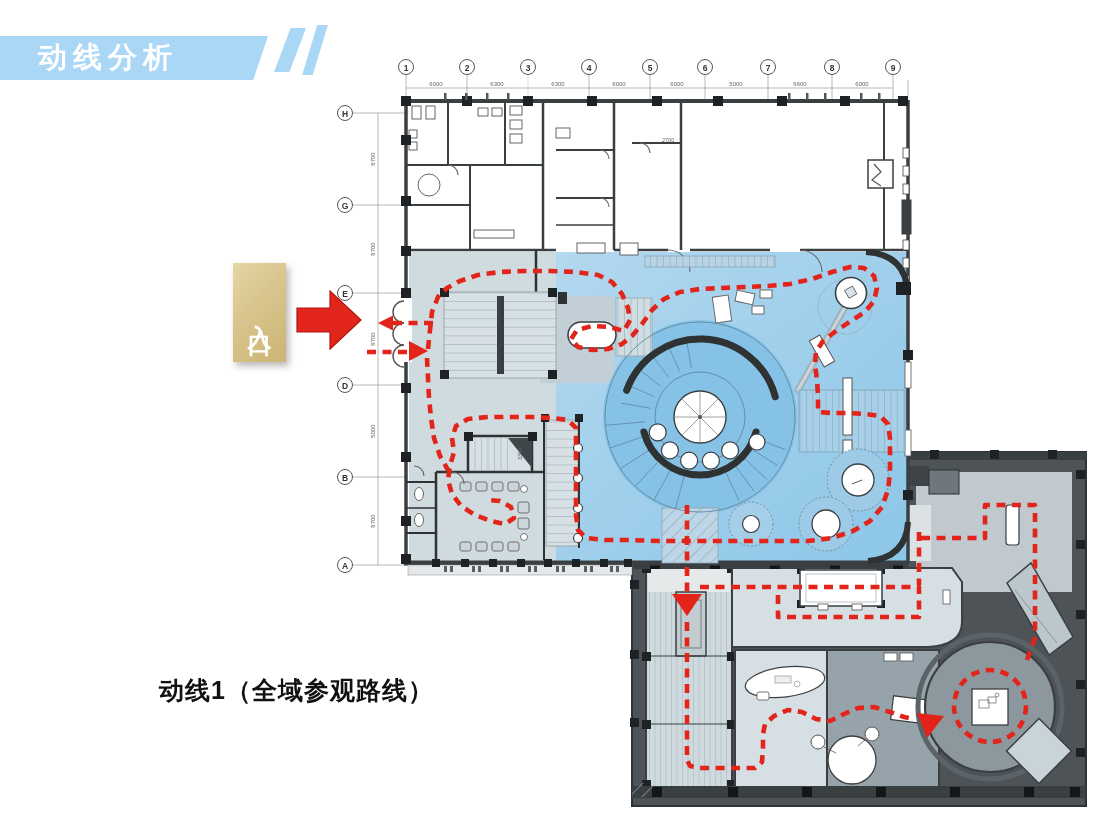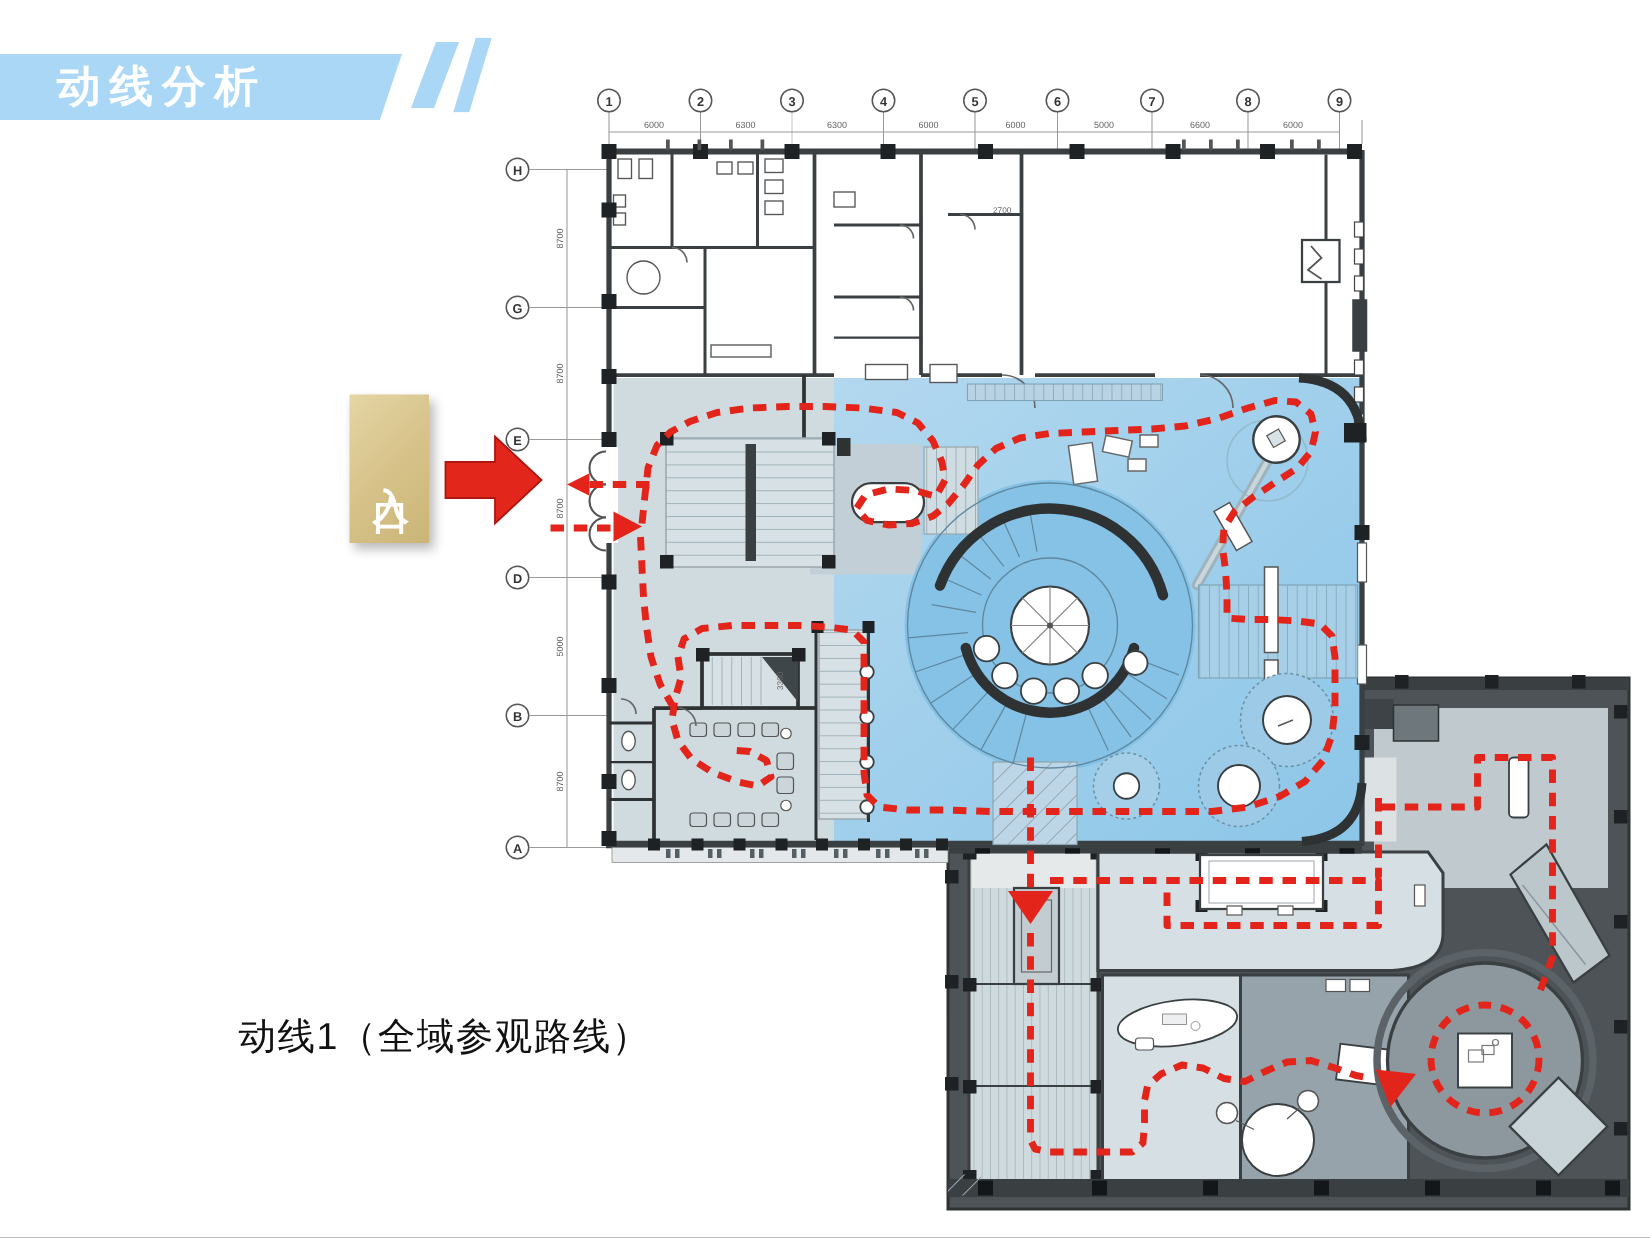--- a/index.html
+++ b/index.html
@@ -14,21 +14,21 @@
   .stripe.s2{left:301px;top:25px;width:28px;height:50px;clip-path:polygon(58% 0,96% 0,42% 100%,4% 100%);}
   
   .entrance-label{position:absolute;left:233px;top:263px;width:53px;height:99px;
           background:linear-gradient(135deg,#E5D6A6 0%,#D8C48C 45%,#CBB476 100%);
           box-shadow:3px 4px 7px rgba(0,0,0,.28);display:flex;align-items:center;justify-content:center;}
   .entrance-text{writing-mode:vertical-rl;text-orientation:upright;color:#ffffff;
           font-size:24px;font-weight:bold;letter-spacing:13px;margin-top:10px;}
   .entrance-arrow{position:absolute;left:295px;top:290px;}
   
   .caption{position:absolute;left:159px;top:674px;font-size:25px;color:#111111;
-           font-weight:400;letter-spacing:1px;}
+           font-weight:700;letter-spacing:1px;}
   .plan-svg{position:absolute;left:0;top:0;}
   text{font-family:"Liberation Sans","DejaVu Sans",sans-serif;}
 </style>
 </head>
 <body>
 
 <div class="slide">
 
   <svg class="plan-svg" width="1100" height="825" viewBox="0 0 1100 825">
     <defs>

